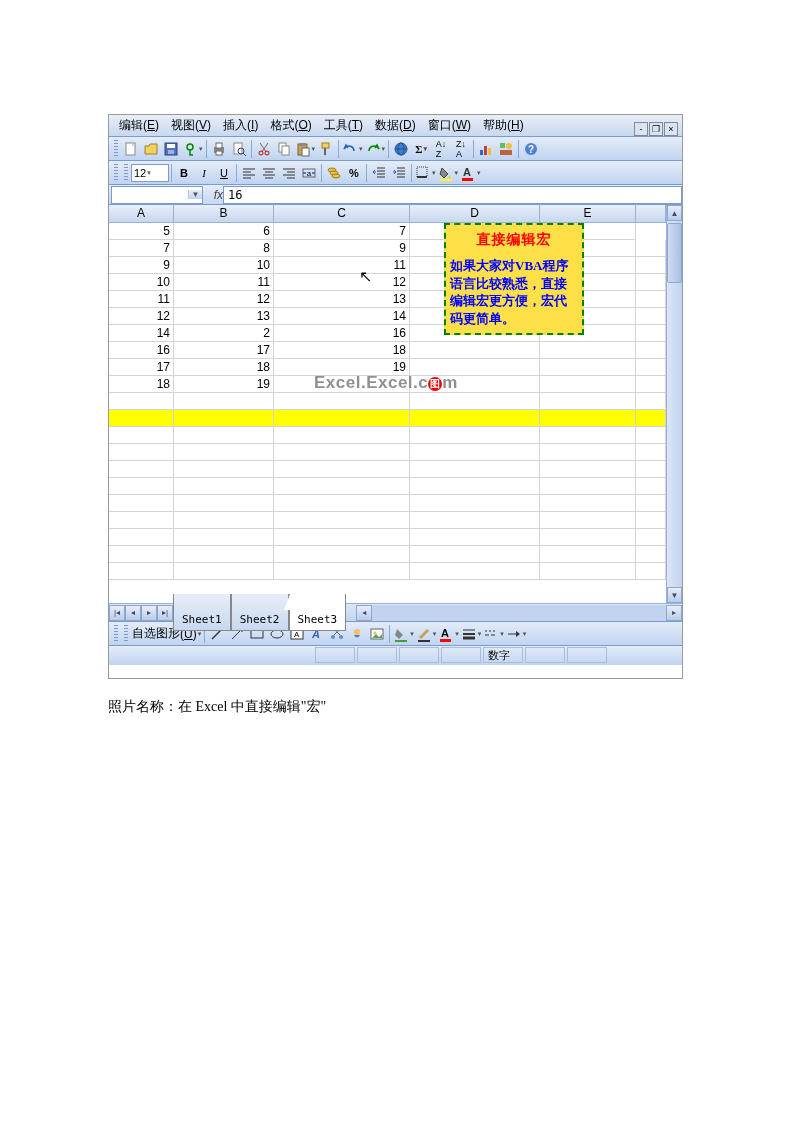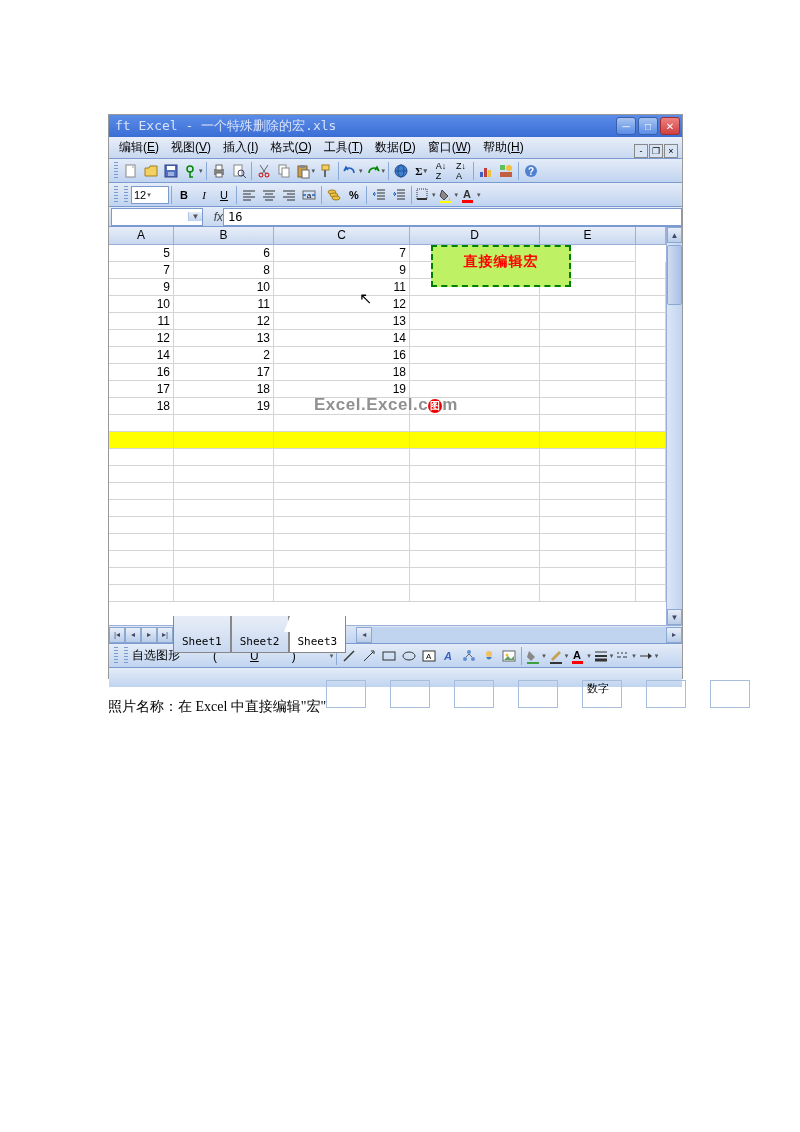--- a/index.html
+++ b/index.html
@@ -44,21 +44,21 @@
   .colhdrs { display:flex; height: 18px; }
   .colhdr { background: linear-gradient(to bottom, #e8eef8, #c8d8f0); border-right: 1px solid #9ab0d8; border-bottom: 1px solid #9ab0d8; text-align: center; font-size: 12px; line-height:17px; }
   .cells { position:relative; }
   .row { display:flex; height: 17px; }
   .cell { border-right: 1px solid #d4d4d4; border-bottom: 1px solid #d4d4d4; padding: 0 3px; text-align: right; font-family: "Arial","SimSun"; font-size: 12px; line-height:16px; overflow:hidden; white-space:nowrap; }
   .row.yellow .cell { background: #ffff00; }
   
   .col-A { width: 65px; } .col-B { width: 100px; } .col-C { width: 136px; } .col-D { width: 130px; } .col-E { width: 96px; } .col-F { width: 30px; }
   
   
-  .comment-box { position: absolute; left: 322px; top: 18px; width: 140px; border: 2px dashed #008000; background: #bef264; padding: 6px 4px; z-index: 5; }
+  .comment-box { position: absolute; left: 335px; top: 18px; width: 140px; border: 2px dashed #008000; background: #fde047; padding: 6px 4px; z-index: 5; }
   .comment-title { color: #ff0000; font-weight: bold; font-size: 14px; text-align: center; font-family: "SimSun"; margin-bottom: 8px; letter-spacing:1px; }
   .comment-body { color: #0000ff; font-weight: bold; font-size: 13px; font-family: "SimSun"; line-height: 1.35; }
   
   
   .watermark { position: absolute; left: 205px; top: 168px; font-family: Arial; font-size: 17px; font-weight:bold; z-index: 4; letter-spacing:0.5px; }
   .watermark .w1 { color: #909090; text-shadow: 1px 1px 0 #fff; }
   .watermark .dot { display:inline-block; width:14px; height:14px; background:#e00; border-radius:50%; color:#fff; font-size:10px; text-align:center; line-height:14px; vertical-align:middle; }
   
   
   .cursor { position: absolute; left: 250px; top: 62px; z-index: 6; font-size:16px; color:#000; }
@@ -77,42 +77,34 @@
   .tab.active::before{content:"";position:absolute;left:-6px;top:0;width:0;height:0;border-bottom:16px solid #fff;border-left:6px solid transparent;}
   .hscroll { flex:1; display:flex; margin-left:10px; }
   .hscroll .sbtn { width:16px; height:16px; background:linear-gradient(to bottom,#e8eef8,#b8cce8); border:1px solid #8aa8d0; font-size:8px;display:flex;align-items:center;justify-content:center;color:#446;}
   .hscroll .track { flex:1; background:#c0d4f0; }
   
   
   .drawbar { height: 24px; background: linear-gradient(to bottom,#e4ecf8,#c0d4f0); border-top:1px solid #7a9ad0; display:flex; align-items:center; padding:0 2px; }
   
   
   .statusbar { height: 20px; background: linear-gradient(to bottom,#e4ecf8,#c0d4f0); display:flex; border-top:1px solid #7a9ad0; }
-  .status-cell { border:1px solid #a8bcdc; min-width:40px; height:28px; margin:12px; font-size:11px; padding:0 4px; line-height:15px; }
+  .status-cell { border:1px solid #a8bcdc; min-width:40px; height:16px; margin:1px; font-size:11px; padding:0 4px; line-height:15px; }
   
   
   .caption { position: absolute; left: 108px; top: 698px; font-family: "SimSun"; font-size: 14px; }
   
   
   .ico { width:16px; height:16px; }
 </style>
 </head>
 <body>
 
 <div class="page">
   <div class="screenshot">
 
-    <div class="titlebar">
-      <span class="titlebar-text">ft Excel - 一个特殊删除的宏.xls</span>
-      <div class="winbtns">
-        <div class="winbtn">─</div>
-        <div class="winbtn">□</div>
-        <div class="winbtn close">✕</div>
-      </div>
-    </div>
 
     <div class="menubar">
 
       <span class="menu-item">编辑(<span class="menu-hot">E</span>)</span>
         <span class="menu-item">视图(<span class="menu-hot">V</span>)</span>
         <span class="menu-item">插入(<span class="menu-hot">I</span>)</span>
         <span class="menu-item">格式(<span class="menu-hot">O</span>)</span>
         <span class="menu-item">工具(<span class="menu-hot">T</span>)</span>
         <span class="menu-item">数据(<span class="menu-hot">D</span>)</span>
         <span class="menu-item">窗口(<span class="menu-hot">W</span>)</span>
@@ -518,20 +510,21 @@
               <div class="cell col-D"></div>
               <div class="cell col-E"></div>
               <div class="cell col-F"></div>
             </div>
           </div>
 
         <span class="cursor">↖</span>
 
         <div class="comment-box">
           <div class="comment-title">直接编辑宏</div>
+          <div class="comment-body">如果大家对VBA程序语言比较熟悉，直接编辑宏更方便，宏代码更简单。</div>
         </div>
 
         <div class="watermark">
           <span class="w1">Excel</span><span class="w1">.</span><span class="w1">Excel</span><span class="w1">.</span><span class="w1">c</span><span class="dot">图</span><span class="w1">m</span>
         </div>
       </div>
       <div class="vscroll">
         <div class="sbtn">▲</div>
         <div class="track">
             <div class="thumb"></div>
@@ -555,21 +548,21 @@
       <div class="hscroll">
         <div class="sbtn">◂</div>
         <div class="track"></div>
         <div class="sbtn">▸</div>
       </div>
     </div>
 
     <div class="drawbar">
       <div class="tb-handle"></div>
       <div class="tb-handle"></div>
-      <div class="tb-btn tb-dd" style="min-width:60px;font-size:12px;gap:33px;"><span>自选图形</span>(<span class="menu-hot">U</span>)</div>
+      <div class="tb-btn tb-dd" style="min-width:60px;font-size:12px;"><span>自选图形</span>(<span class="menu-hot">U</span>)</div>
       <div class="tb-sep"></div>
       <div class="tb-btn">
           <svg class="ico" viewBox="0 0 16 16">
             <line x1="3" y1="13" x2="13" y2="3" stroke="#333" stroke-width="1.5"></line>
           </svg>
         </div>
       <div class="tb-btn">
           <svg class="ico" viewBox="0 0 16 16">
             <line x1="3" y1="13" x2="12" y2="4" stroke="#333"></line>
             <path d="M10 3 L13 3 L13 6" fill="none" stroke="#333"></path>

